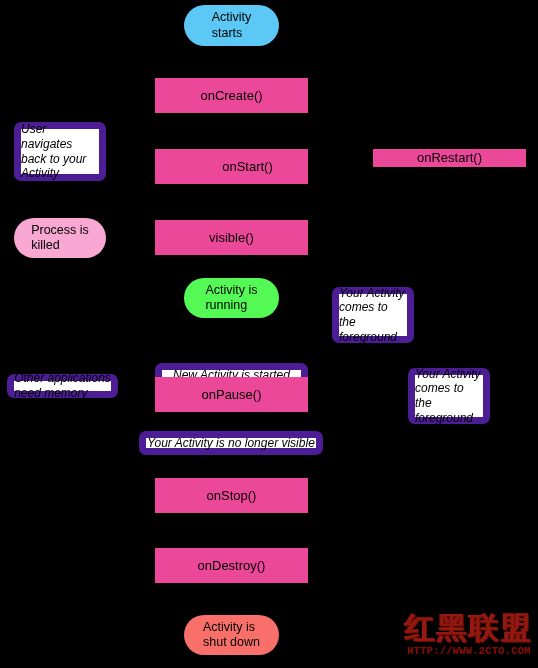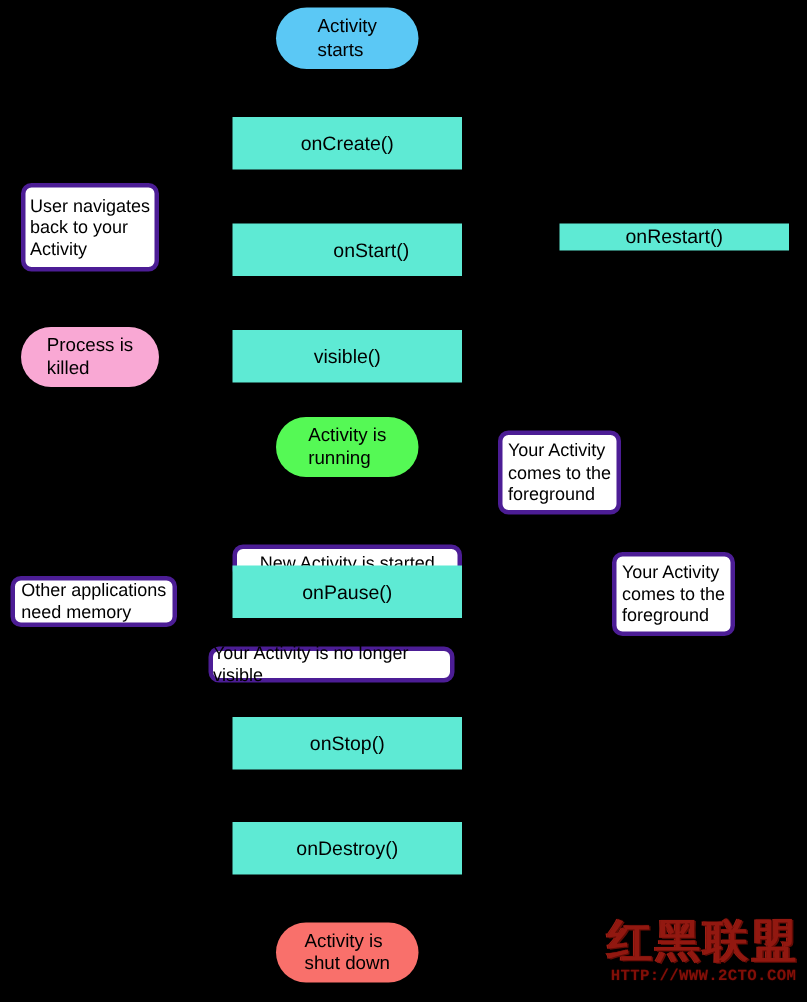--- a/index.html
+++ b/index.html
@@ -24,21 +24,21 @@
     display: flex;
     align-items: center;
     justify-content: center;
     color: #000000;
     line-height: 1.22;
     white-space: pre-line;
   }
 
   
   .node.callback {
-    background: #5eead4;
+    background: #ec4899;
     border: none;
     border-radius: 0;
     font-size: 13px;
     font-style: normal;
   }
 
   
   .node.pill {
     border-radius: 22px;
     border: none;
@@ -46,23 +46,24 @@
     font-style: normal;
   }
   .node.pill.start   { background: #5bc8f5; }
   .node.pill.running { background: #55f955; }
   .node.pill.killed  { background: #f9a8d4; }
   .node.pill.shutdown{ background: #f9706b; }
 
   
   .node.note {
     background: #ffffff;
-    border: 3px solid #4c1d95;
+    border: 7px solid #4c1d95;
     border-radius: 7px;
     font-size: 12px;
+    font-style: italic;
   }
 
   
   .watermark {
     position: absolute;
     left: 400px;
     top: 612px;
     width: 138px;
     height: 56px;
     display: flex;
@@ -110,27 +111,27 @@
     <div class="node callback" style="left: 373px; top: 149px; width: 153px; height: 18px;">onRestart()</div>
     <div class="node pill killed" style="left: 14px; top: 218px; width: 92px; height: 40px;">Process is
 killed</div>
     <div class="node callback" style="left: 155px; top: 220px; width: 153px; height: 35px;">visible()</div>
     <div class="node pill running" style="left: 184px; top: 278px; width: 95px; height: 40px;">Activity is
 running</div>
     <div class="node note" style="left: 332px; top: 287px; width: 82px; height: 56px;">Your Activity
 comes to the
 foreground</div>
     <div class="node note" style="left: 155px; top: 331px; width: 153px; height: 24px; margin-top: 32px;">New Activity is started</div>
-    <div class="node note" style="left: 7px; top: 384px; width: 111px; height: 34px;">Other applications
+    <div class="node note" style="left: 7px; top: 374px; width: 111px; height: 24px;">Other applications
 need memory</div>
     <div class="node callback" style="left: 155px; top: 377px; width: 153px; height: 35px;">onPause()</div>
     <div class="node note" style="left: 408px; top: 368px; width: 82px; height: 56px;">Your Activity
 comes to the
 foreground</div>
-    <div class="node note" style="left: 139px; top: 431px; width: 164px; height: 24px;">Your Activity is no longer visible</div>
+    <div class="node note" style="left: 139px; top: 431px; width: 184px; height: 24px;">Your Activity is no longer visible</div>
     <div class="node callback" style="left: 155px; top: 478px; width: 153px; height: 35px;">onStop()</div>
     <div class="node callback" style="left: 155px; top: 548px; width: 153px; height: 35px;">onDestroy()</div>
     <div class="node pill shutdown" style="left: 184px; top: 615px; width: 95px; height: 40px;">Activity is
 shut down</div>
     <div class="watermark">
     <div class="wm-cjk">红黑联盟</div>
     <div class="wm-url">HTTP://WWW.2CTO.COM</div>
   </div>
 </div>
 

